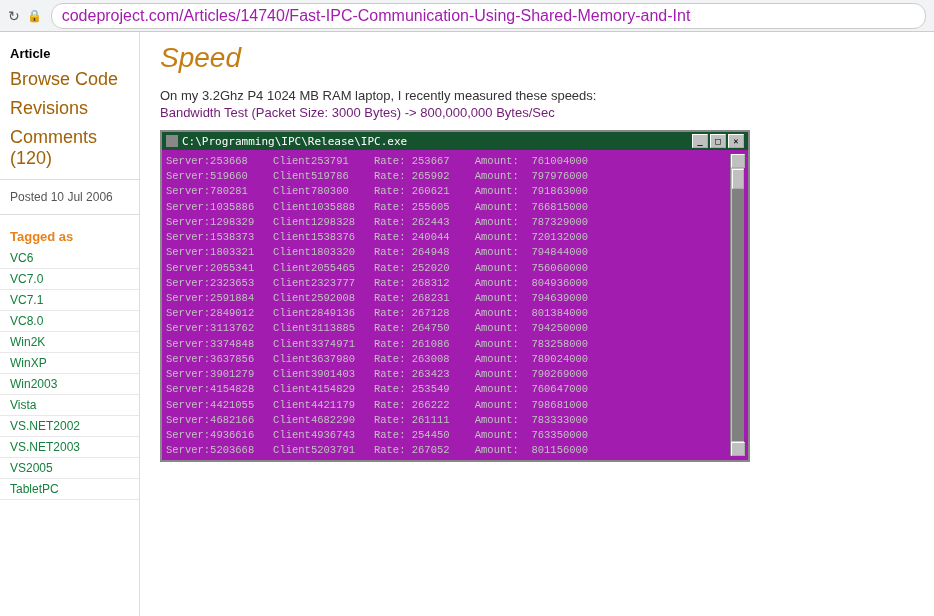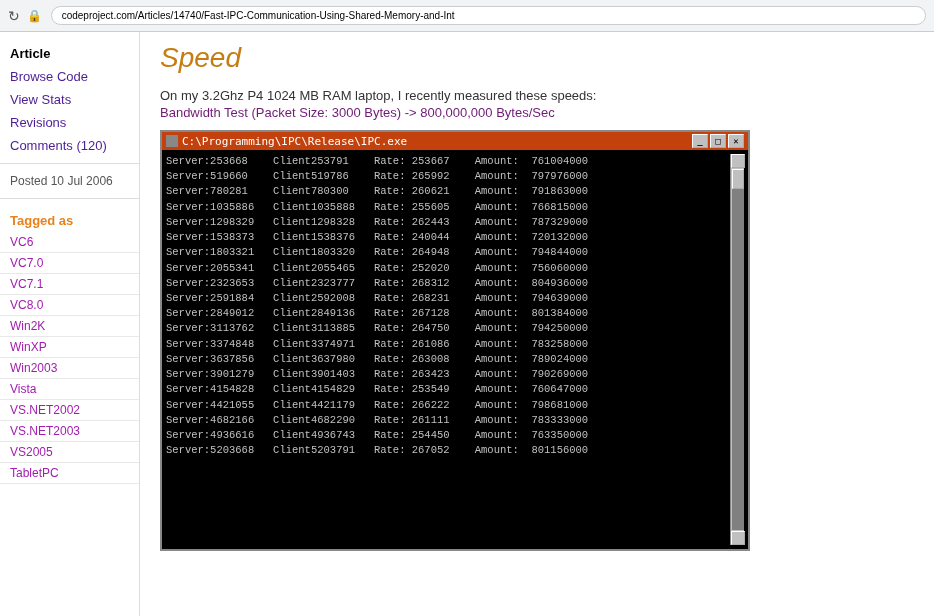--- a/index.html
+++ b/index.html
@@ -22,22 +22,22 @@
     .lock-icon {
       color: #555;
       font-size: 12px;
     }
     .url-bar {
       flex: 1;
       background: #fff;
       border: 1px solid #ccc;
       border-radius: 12px;
       padding: 3px 10px;
-      font-size: 10px;
-      color: #000000;
+      font-size: 16px;
+      color: #a21caf;
     }
 
     .page-layout {
       display: flex;
       height: calc(616px - 32px);
       overflow: hidden;
     }
 
     .sidebar {
       width: 140px;
@@ -51,23 +51,23 @@
     .sidebar-section-title {
       font-weight: bold;
       font-size: 13px;
       padding: 6px 10px 4px 10px;
       color: #000;
     }
 
     .sidebar-link {
       display: block;
       padding: 4px 10px;
-      color: #4c1d95;
+      color: #a16207;
       text-decoration: none;
-      font-size: 13px;
+      font-size: 18px;
       cursor: pointer;
     }
 
     .sidebar-divider {
       border: none;
       border-top: 1px solid #ddd;
       margin: 6px 0;
     }
 
     .sidebar-posted {
@@ -79,21 +79,21 @@
     .sidebar-tagged-title {
       font-weight: bold;
       font-size: 13px;
       color: #e8821a;
       padding: 8px 10px 4px 10px;
     }
 
     .sidebar-tag {
       display: block;
       padding: 3px 10px;
-      color: #a21caf;
+      color: #15803d;
       font-size: 12px;
       cursor: pointer;
       border-bottom: 1px solid #e8e8e8;
       text-decoration: none;
     }
 
     .main-content {
       flex: 1;
       padding: 10px 20px;
       overflow-y: auto;
@@ -126,21 +126,21 @@
       color: #701a75;
     }
 
     .cmd-window {
       border: 2px solid #888;
       width: 590px;
       font-size: 11px;
     }
 
     .cmd-titlebar {
-      background: #c2410c;
+      background: #14532d;
       color: #fff;
       display: flex;
       align-items: center;
       justify-content: space-between;
       padding: 2px 4px;
       font-size: 11px;
       font-family: 'Lucida Console', monospace;
     }
 
     .cmd-titlebar-title {
@@ -169,26 +169,26 @@
       width: 16px;
       height: 14px;
       display: flex;
       align-items: center;
       justify-content: center;
       cursor: pointer;
       font-weight: bold;
     }
 
     .cmd-body {
-      background: #000000;
+      background: #a21caf;
       color: #c0c0c0;
       font-family: 'Lucida Console', 'Courier New', monospace;
       font-size: 10.5px;
       padding: 4px 4px;
-      height: 399px;
+      height: 310px;
       overflow: hidden;
       display: flex;
     }
 
     .cmd-text-area {
       flex: 1;
       white-space: pre;
       line-height: 1.45;
     }
 
@@ -234,21 +234,20 @@
   <span class="refresh-icon">↻</span>
   <span class="lock-icon">🔒</span>
   <div class="url-bar">codeproject.com/Articles/14740/Fast-IPC-Communication-Using-Shared-Memory-and-Int</div>
 </div>
 
 <div class="page-layout">
 
   <div class="sidebar">
     <div class="sidebar-section-title">Article</div>
     <a class="sidebar-link">Browse Code</a>
-    <a class="sidebar-link">View Stats</a>
     <a class="sidebar-link">Revisions</a>
     <a class="sidebar-link">Comments (120)</a>
     <hr class="sidebar-divider">
     <div class="sidebar-posted">Posted 10 Jul 2006</div>
     <hr class="sidebar-divider">
     <div class="sidebar-tagged-title">Tagged as</div>
     <a class="sidebar-tag">VC6</a>
     <a class="sidebar-tag">VC7.0</a>
     <a class="sidebar-tag">VC7.1</a>
     <a class="sidebar-tag">VC8.0</a>

